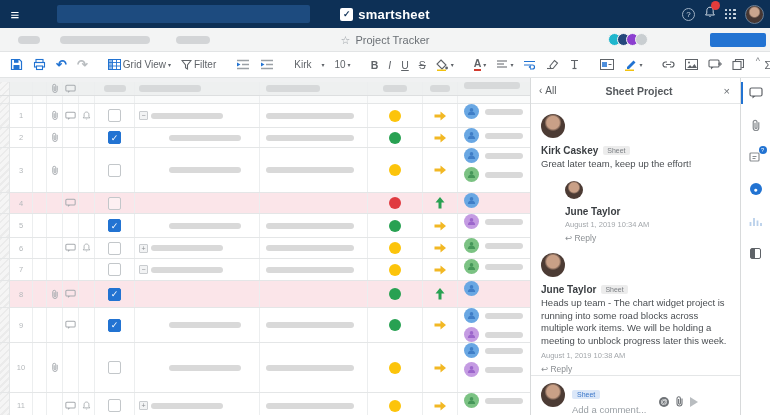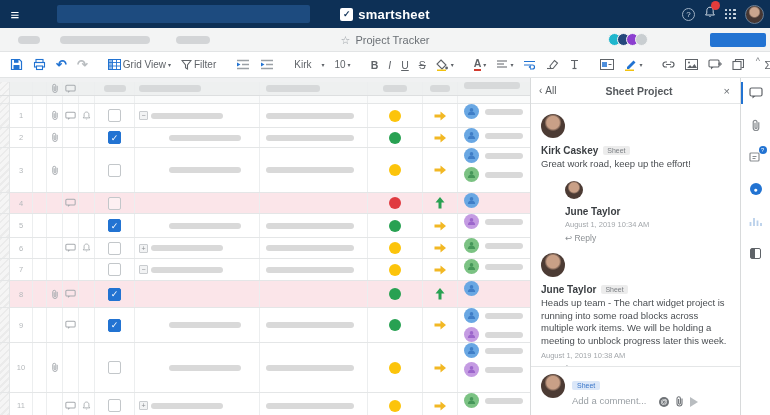--- a/index.html
+++ b/index.html
@@ -82,21 +82,21 @@
   .comment { display:flex; gap:7px; margin-bottom:10px;flex-direction:column; }
   .comment.indent { margin-left:24px; }
   .cavatar { width:24px; height:24px; border-radius:50%; flex:none; background:radial-gradient(circle at 50% 36%, #c9a087 0 32%, #4c3b34 44% 100%); }
   .comment.indent .cavatar { width:18px; height:18px; }
   .cbody { flex:1; min-width:0; }
   .cname { font-size:10px; font-weight:bold; color:#3a3e42; display:flex; align-items:center; gap:5px; }
   .cbadge { background:#ececec; color:#7a7e82; font-size:7px; font-weight:normal; padding:1px 4px; border-radius:2px; }
   .ctext { font-size:9.5px; color:#4a4e52; line-height:1.35; margin-top:2px; }
   .ctime { font-size:7.5px; color:#a3a7ab; margin-top:3px; }
   .creply { font-size:8.5px; color:#8a8e92; margin-top:4px; cursor:pointer; }
-  .composer { flex:none; border-top:1px solid #e4e6e7; padding:7px 10px 6px 10px; display:flex; gap:7px; height:49px; }
+  .composer { flex:none; border-top:1px solid #e4e6e7; padding:7px 10px 6px 10px; display:flex; gap:7px; height:40px; }
   .comp-chip { background:#dbe7f8; color:#3b77c9; font-size:7px; padding:1px 5px; border-radius:2px; display:inline-block; }
   .comp-ph { font-size:9.5px; color:#9aa0a5; margin-top:3px; cursor:text; }
   .comp-icons { position:absolute; right:42px; bottom:8px; display:flex; align-items:center; gap:6px; }
   .at-ic { width:10px; height:10px; background:#6f7377; color:#fff; border-radius:50%; font-size:7px; display:flex; align-items:center; justify-content:center; }
   .send-ic { width:0; height:0; border-left:8px solid #b9bdc0; border-top:5px solid transparent; border-bottom:5px solid transparent; }
 
   
   .rail { position:absolute; left:740px; top:0; width:30px; height:337px; background:#fff; border-left:1px solid #d8dadb; display:flex; flex-direction:column; align-items:center; padding-top:6px; gap:14px; }
   .rail-item { position:relative; width:30px; height:18px; display:flex; align-items:center; justify-content:center; cursor:pointer; }
   .rail-item.active::before { content:""; position:absolute; left:0; top:-2px; bottom:-2px; width:2px; background:#2273d2; }
@@ -847,21 +847,21 @@
           <span>All</span>
         </div>
         <div class="panel-title">Sheet Project</div>
         <div class="panel-close">×</div>
       </div>
       <div class="panel-body" id="comments">
           <div class="comment">
             <div class="cavatar"></div>
             <div class="cbody">
               <div class="cname">Kirk Caskey<span class="cbadge">Sheet</span></div>
-              <div class="ctext">Great work road, keep up the effort!</div>
+              <div class="ctext">Great later team, keep up the effort!</div>
             </div>
           </div>
           <div class="comment indent">
             <div class="cavatar"></div>
             <div class="cbody">
               <div class="cname">June Taylor</div>
               <div class="ctime">August 1, 2019 10:34 AM</div>
               <div class="creply">↩ Reply</div>
             </div>
           </div>

